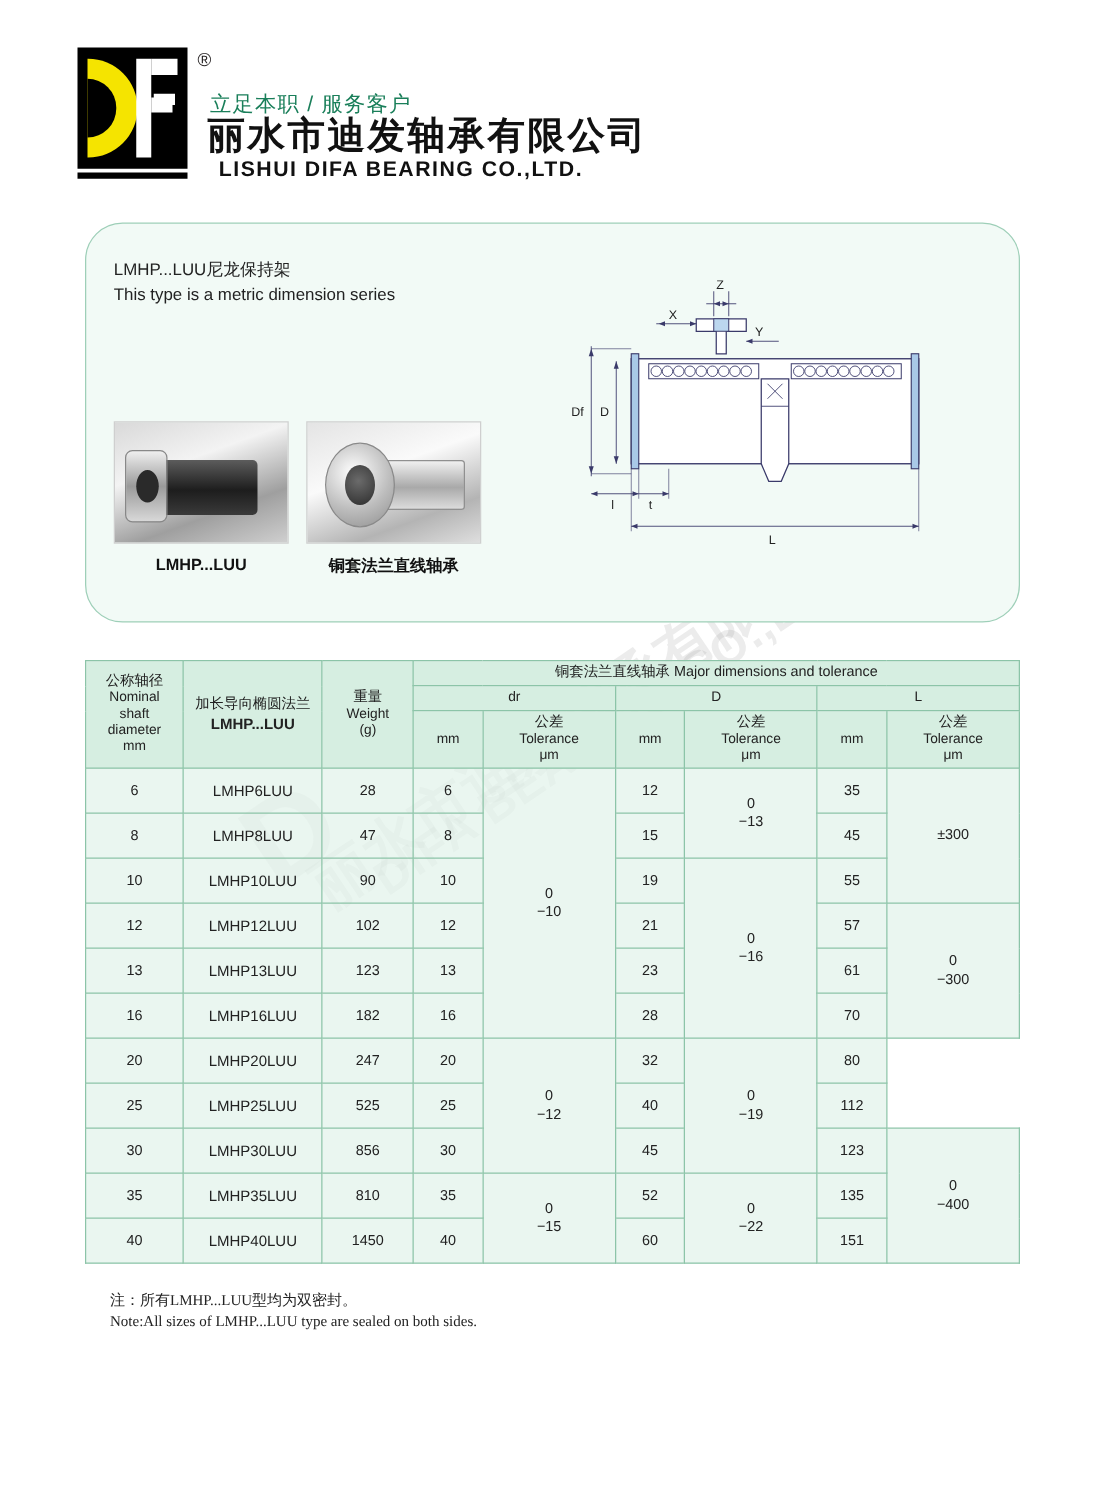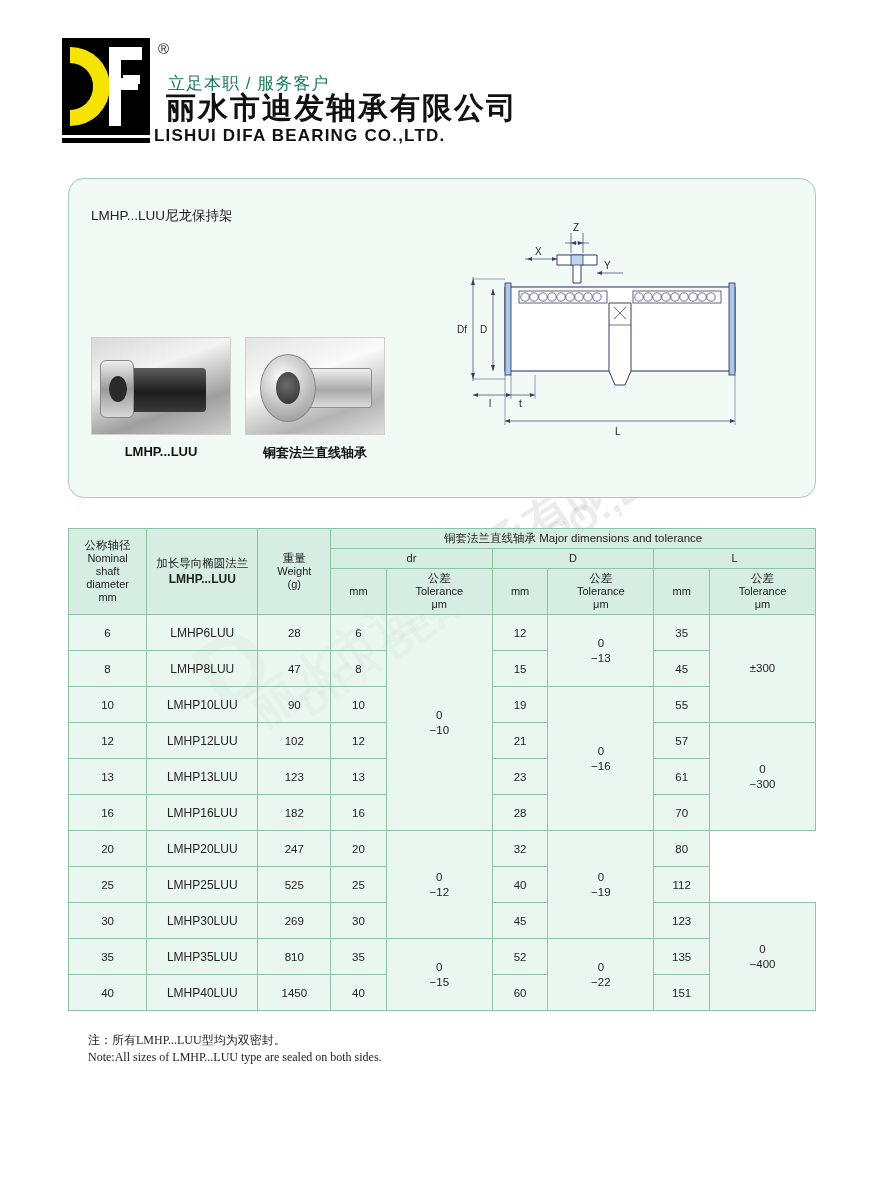--- a/index.html
+++ b/index.html
@@ -129,35 +129,35 @@
   .cn-name {
     position: absolute;
     left: 166px; top: 88px;
     font-size: 30px;
     font-weight: bold;
     letter-spacing: 2px;
     color: #111;
   }
   .en-name {
     position: absolute;
-    left: 154px; top: 126px;
+    left: 175px; top: 126px;
     font-size: 17px;
     font-weight: bold;
     letter-spacing: 1.2px;
     color: #111;
     text-align: right;
   }
 
   
   .panel {
     position: absolute;
     left: 68px; top: 178px;
     width: 748px; height: 320px;
     border: 1px solid #9ecfb8;
-    border-radius: 16px;
+    border-radius: 30px;
     background: #f2faf6;
     z-index: 8;
   }
   .panel-text {
     position: absolute;
     left: 22px; top: 26px;
     width: 330px;
   }
   .panel-text p { margin: 0; }
   .pt-cn1 { font-size: 13.5px; line-height: 21px; color: #222; }
@@ -298,20 +298,21 @@
   <div class="reg-mark">®</div>
   <div class="slogan">立足本职 / 服务客户</div>
   <div class="cn-name">丽水市迪发轴承有限公司</div>
   <div class="en-name">LISHUI DIFA BEARING CO.,LTD.</div>
 </div>
 
 <div class="panel">
 
   <div class="panel-text">
     <p class="pt-cn1">LMHP...LUU尼龙保持架</p>
+    <p class="pt-en" style="margin-top:0 !important;">This type is a metric dimension series</p>
   </div>
 
   <div class="photos">
     <div class="photo-col">
       <div class="photo photo1">
         <div class="p1-body"></div>
         <div class="p1-ring"></div>
         <div class="p1-hole"></div>
       </div>
       <div class="photo-cap">LMHP...LUU</div>
@@ -555,21 +556,21 @@
         <td class="name">LMHP25LUU</td>
         <td>525</td>
         <td>25</td>
         <td>40</td>
         <td>112</td>
       </tr>
 
       <tr class="row-h">
         <td>30</td>
         <td class="name">LMHP30LUU</td>
-        <td>269</td>
+        <td>856</td>
         <td>30</td>
         <td>45</td>
         <td>123</td>
         <td rowspan="3" class="tol-cell">
           <div>0</div>
           <div>−400</div>
         </td>
       </tr>
 
       <tr class="row-h">

